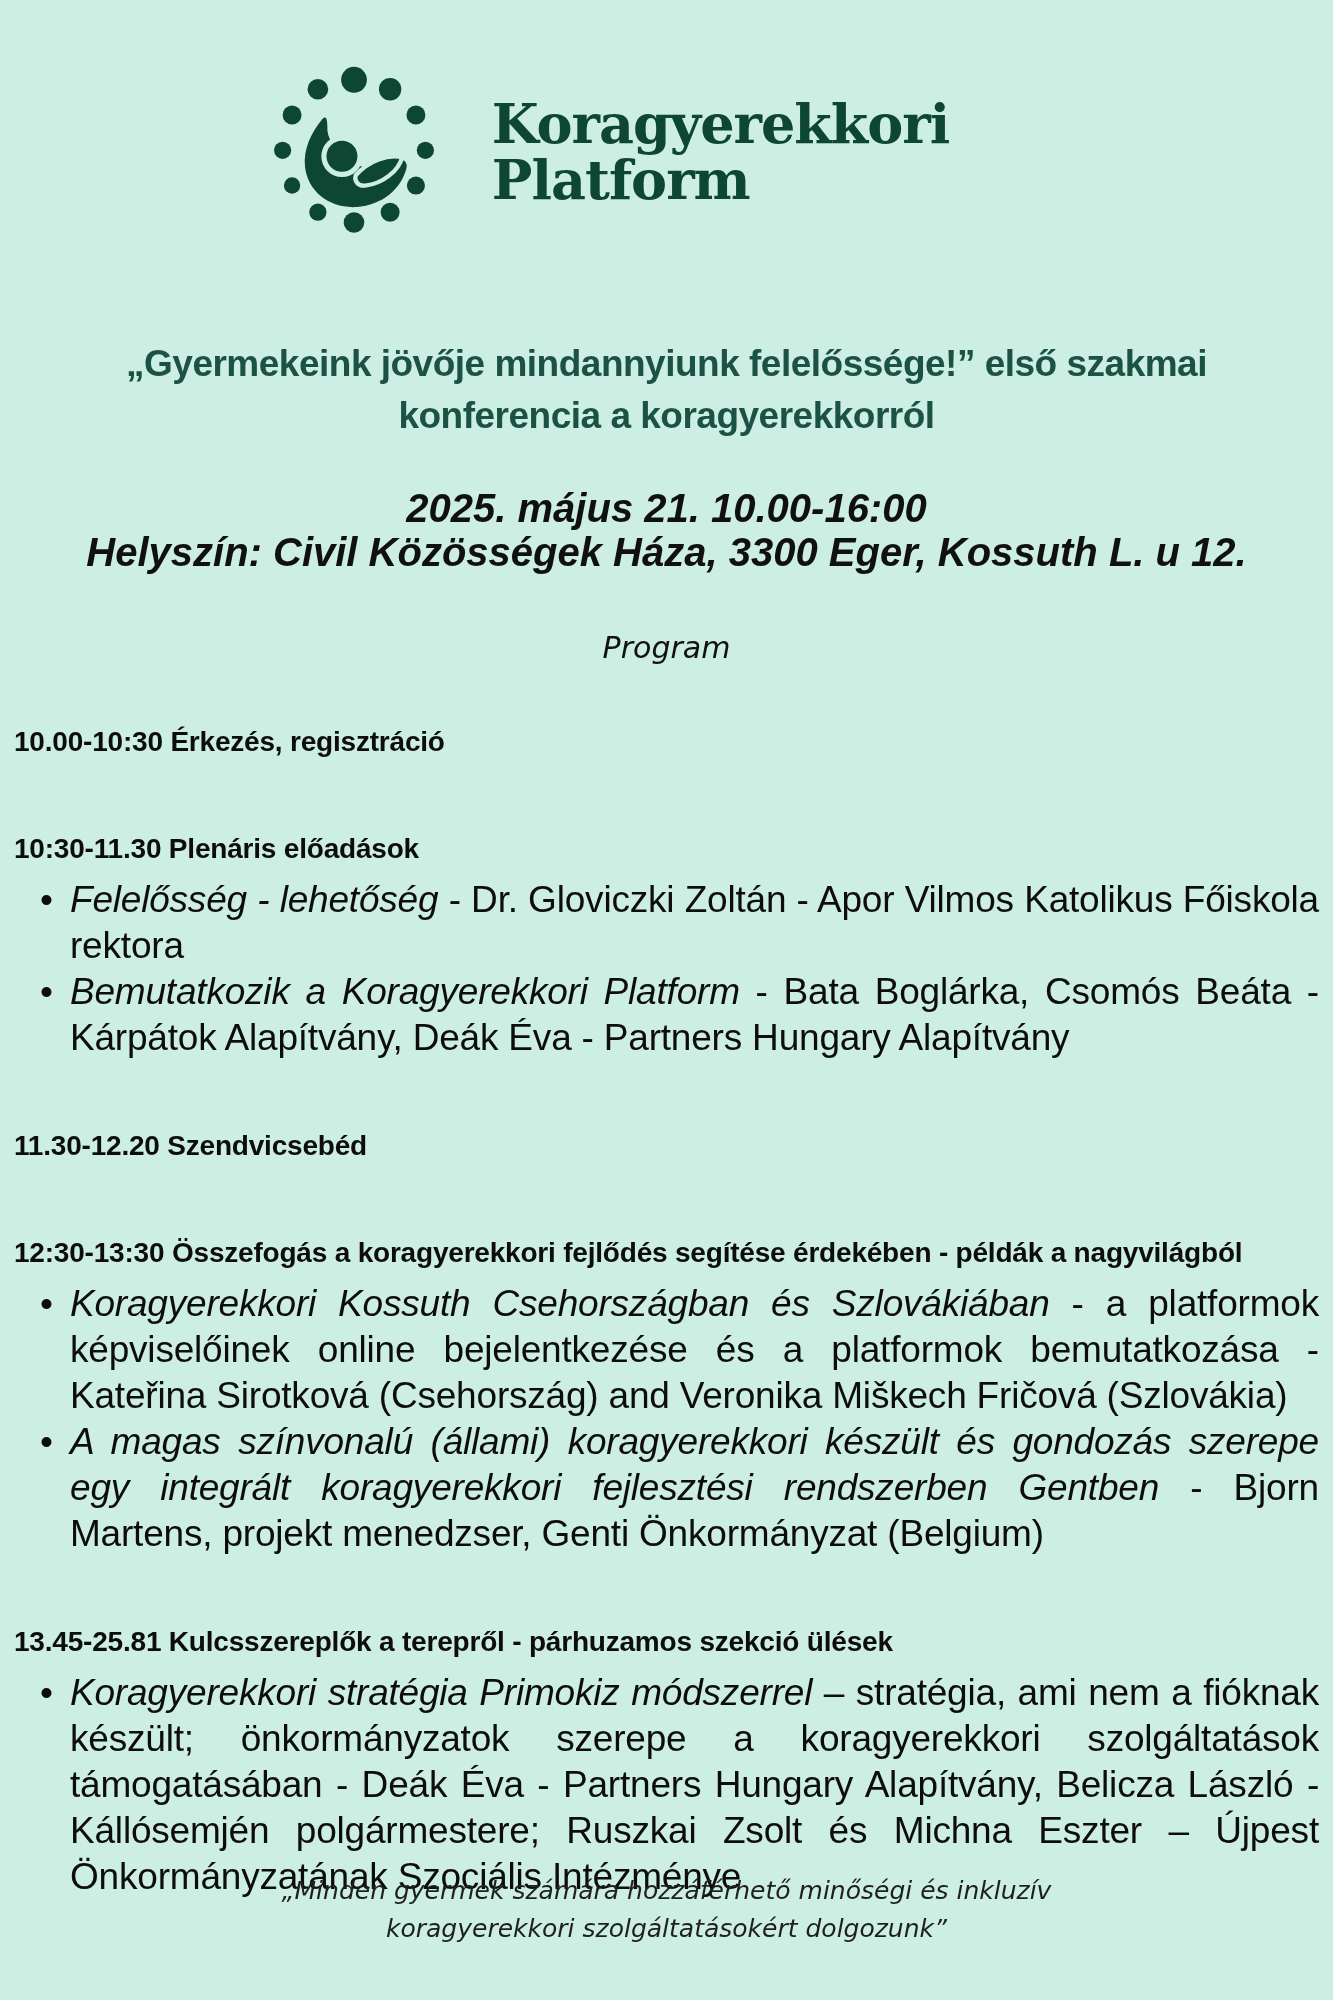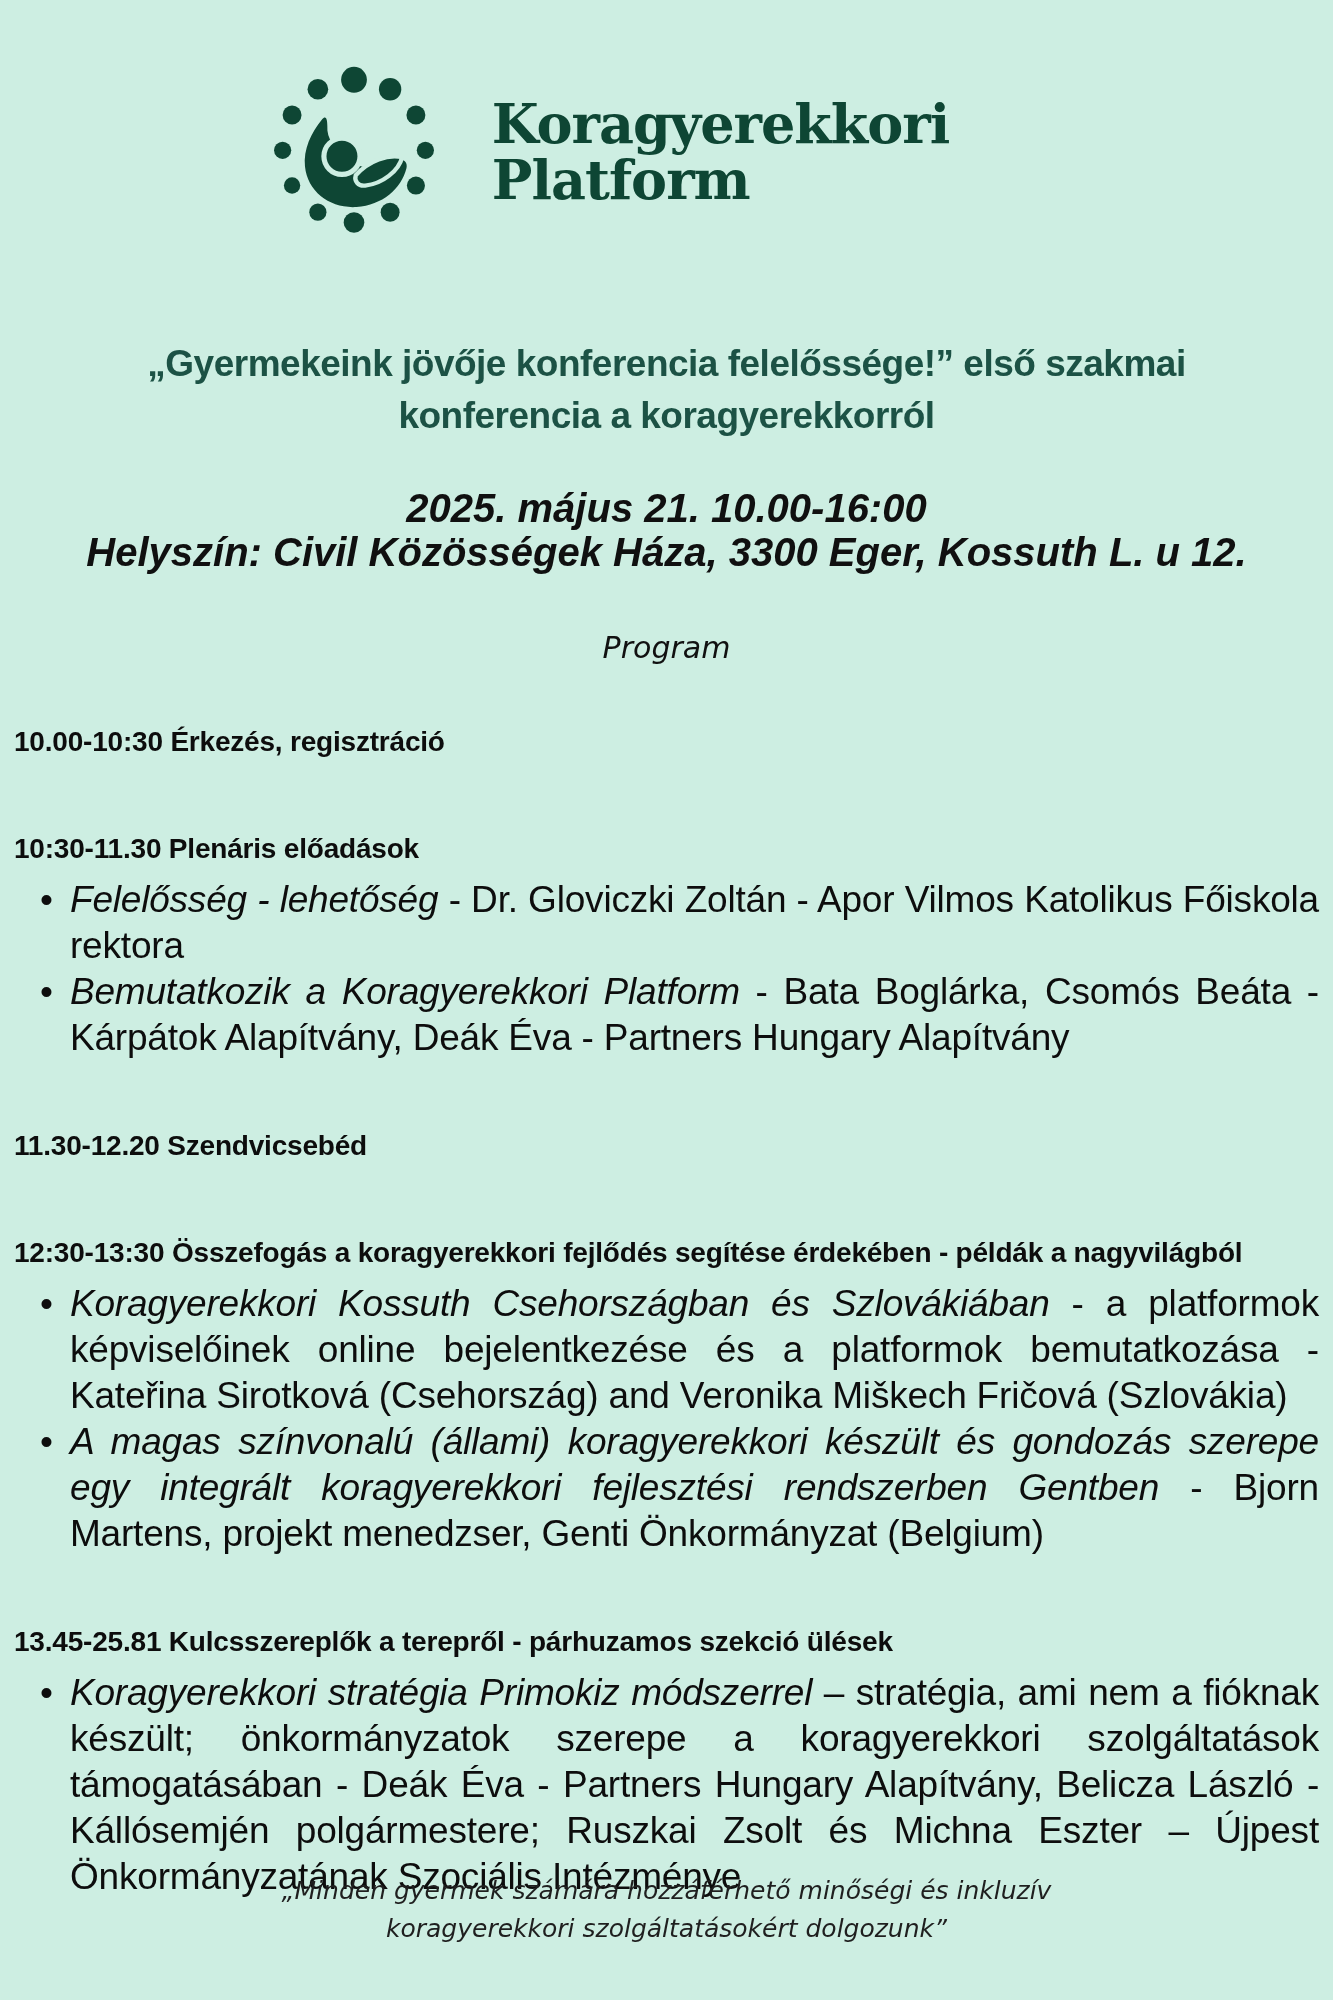--- a/index.html
+++ b/index.html
@@ -148,21 +148,21 @@
         </g>
       </svg>
     </span>
     <span class="logo-text">
       <span style="display:block">Koragyerekkori</span>
       <span style="display:block">Platform</span>
     </span>
   </header>
 
   <h1 class="title">
-    <span style="display:block">„Gyermekeink jövője konferencia felelőssége!” első szakmai</span>
+    <span style="display:block">„Gyermekeink jövője mindannyiunk felelőssége!” első szakmai</span>
     <span style="display:block">konferencia a koragyerekkorról</span>
   </h1>
 
   <div class="meta">
     <div>2025. május 21. 10.00-16:00</div>
     <div>Helyszín: Civil Közösségek Háza, 3300 Eger, Kossuth L. u 12.</div>
   </div>
 
   <div class="program-heading">Program</div>
 

